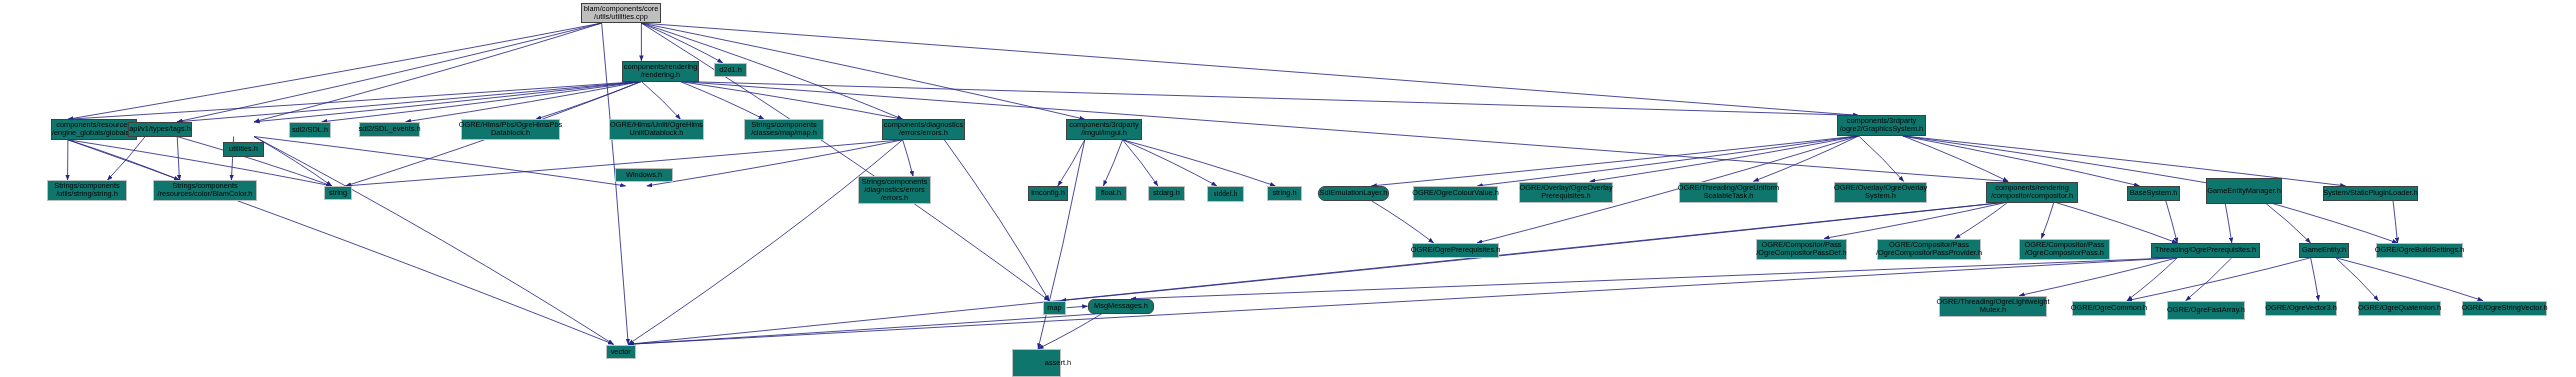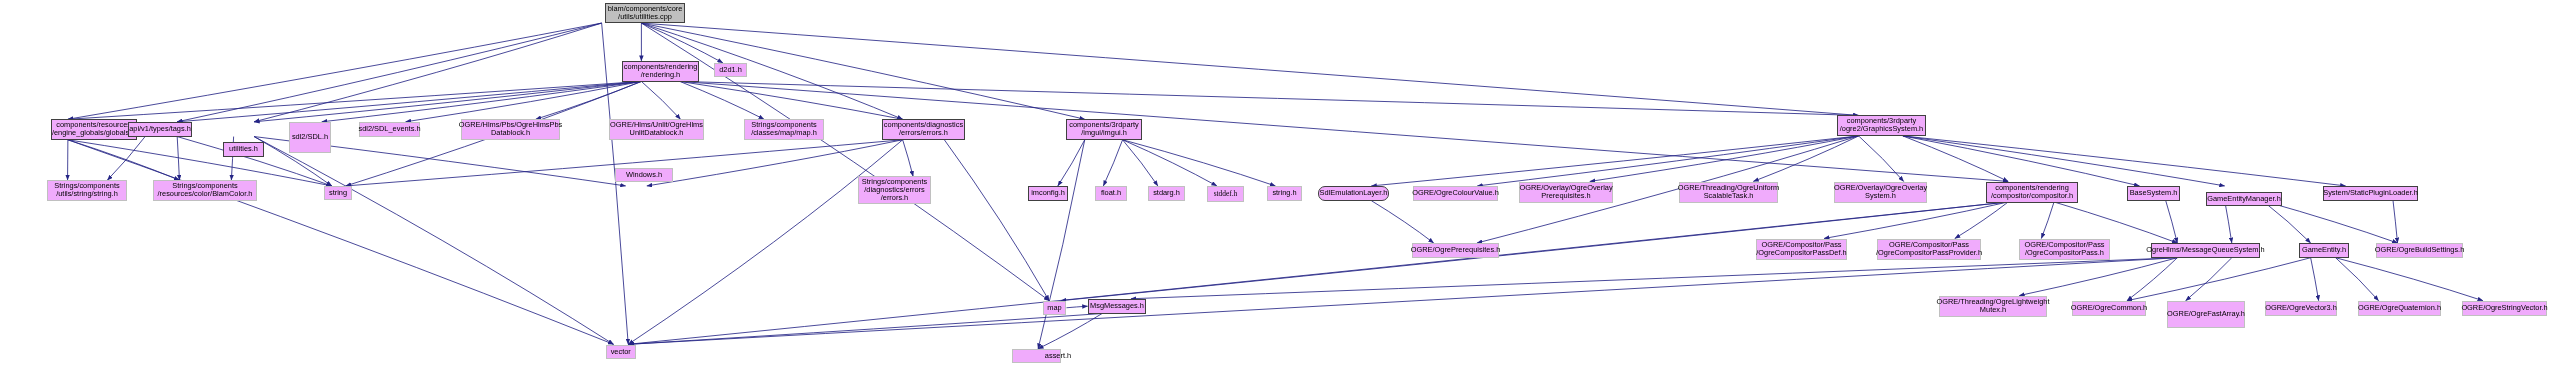--- a/index.html
+++ b/index.html
@@ -1,19 +1,19 @@
 <!DOCTYPE html>
 <html style="font-size:10.3px"><head>
 <meta charset="utf-8">
 <style>
   html,body{margin:0;padding:0;background:#ffffff;}
   #canvas{position:relative;width:2576px;height:377px;background:#ffffff;
           font-family:"Liberation Sans", sans-serif;overflow:hidden;}
   #edges{position:absolute;left:0;top:0;width:2576px;height:377px;}
-  .node{position:absolute;box-sizing:border-box;background:#f0abfc;
+  .node{position:absolute;box-sizing:border-box;background:#0f766e;
         border:0.6px solid #c0c0c0;display:flex;align-items:center;
         justify-content:center;text-align:center;color:#000000;
         font-size:7.4px;line-height:8.3px;white-space:pre-line;padding:0 1.9px;}
   .node.strong{border:1px solid #404040;}
   .node.root{background:#bfbfbf;border:1px solid #404040;}
 </style>
 </head>
 <body>
 
 <div id="canvas">
@@ -95,30 +95,30 @@
       <path d="M3394.5,402 Q2604.5,434 1762.5,466" fill="none" stroke="#252585" stroke-width="1.3" marker-end="url(#ah)"></path>
       <path d="M3394.5,402 Q2212.5,469.5 978.5,537" fill="none" stroke="#252585" stroke-width="1.3" marker-end="url(#ah)"></path>
       <path d="M3602.5,402 Q3609.5,435.5 3615,469" fill="none" stroke="#252585" stroke-width="1.3" marker-end="url(#ah)"></path>
       <path d="M3641.5,402 Q3679.02,435.5 3708.5,469" fill="none" stroke="#252585" stroke-width="1.3" marker-end="url(#ah)"></path>
       <path d="M3641.5,402 Q3770.16,435.5 3871.25,469" fill="none" stroke="#252585" stroke-width="1.3" marker-end="url(#ah)"></path>
       <path d="M3602.5,402 Q3476.44,435.5 3316,469" fill="none" stroke="#252585" stroke-width="1.3" marker-end="url(#ah)"></path>
       <path d="M1662,480 Q1676.52,478.75 1695,477.5" fill="none" stroke="#252585" stroke-width="1.3" marker-end="url(#ah)"></path>
       <path d="M1717.5,489 Q1673.61,516.5 1617.75,544" fill="none" stroke="#252585" stroke-width="1.3" marker-end="url(#ah)"></path>
       <path d="M1717.5,489 Q1374,513 978.5,537" fill="none" stroke="#252585" stroke-width="1.3" marker-end="url(#ah)"></path>
     </svg>
-<div class="node root" style="left: 581px; top: 2.6px; width: 80px; height: 20.5px; margin-left: 24px;">blam/components/core
+<div class="node root" style="left: 581px; top: 2.6px; width: 80px; height: 20.5px;">blam/components/core
 /utils/utilities.cpp</div>
     <div class="node strong" style="left: 622px; top: 61px; width: 77px; height: 20.5px;">components/rendering
 /rendering.h</div>
     <div class="node " style="left: 714px; top: 63px; width: 33px; height: 14px;">d2d1.h</div>
     <div class="node strong" style="left: 2.6px; top: 119px; width: 86px; height: 20.5px; margin-left: 48px;">components/resources
 /engine_globals/globals.h</div>
     <div class="node strong" style="left: 128px; top: 122px; width: 64px; height: 14.8px;">api/v1/types/tags.h</div>
     <div class="node strong" style="left: 223px; top: 122px; width: 41px; height: 14.8px; margin-top: 20px;">utilities.h</div>
-    <div class="node " style="left: 289px; top: 122px; width: 42px; height: 31px;">sdl2/SDL.h</div>
+    <div class="node " style="left: 289px; top: 122px; width: 42px; height: 16px;">sdl2/SDL.h</div>
     <div class="node " style="left: 359px; top: 122px; width: 61px; height: 14.8px;">sdl2/SDL_events.h</div>
     <div class="node " style="left: 461px; top: 119px; width: 99px; height: 20.5px;">OGRE/Hlms/Pbs/OgreHlmsPbs
 Datablock.h</div>
     <div class="node " style="left: 609px; top: 119px; width: 95px; height: 20.5px;">OGRE/Hlms/Unlit/OgreHlms
 UnlitDatablock.h</div>
     <div class="node " style="left: 744px; top: 119px; width: 80px; height: 20.5px;">Strings/components
 /classes/map/map.h</div>
     <div class="node strong" style="left: 882px; top: 119px; width: 83px; height: 20.5px;">components/diagnostics
 /errors/errors.h</div>
     <div class="node strong" style="left: 1066px; top: 119px; width: 76px; height: 20.5px;">components/3rdparty
@@ -143,37 +143,37 @@
     <div class="node " style="left: 1413px; top: 186px; width: 85px; height: 14.8px;">OGRE/OgreColourValue.h</div>
     <div class="node " style="left: 1519px; top: 182px; width: 94px; height: 20.5px;">OGRE/Overlay/OgreOverlay
 Prerequisites.h</div>
     <div class="node " style="left: 1679px; top: 182px; width: 99px; height: 20.5px;">OGRE/Threading/OgreUniform
 ScalableTask.h</div>
     <div class="node " style="left: 1834px; top: 182px; width: 93px; height: 20.5px;">OGRE/Overlay/OgreOverlay
 System.h</div>
     <div class="node strong" style="left: 1986px; top: 182px; width: 92px; height: 20.5px;">components/rendering
 /compositor/compositor.h</div>
     <div class="node strong" style="left: 2127px; top: 186px; width: 53px; height: 14.8px;">BaseSystem.h</div>
-    <div class="node strong" style="left: 2206px; top: 192px; width: 76px; height: 14px;">GameEntityManager.h</div>
+    <div class="node strong" style="left: 2206px; top: 178px; width: 76px; height: 26px;">GameEntityManager.h</div>
     <div class="node strong" style="left: 2323px; top: 186px; width: 95px; height: 14.8px;">System/StaticPluginLoader.h</div>
     <div class="node " style="left: 1412px; top: 243px; width: 87px; height: 14.8px;">OGRE/OgrePrerequisites.h</div>
     <div class="node " style="left: 1756px; top: 239px; width: 91px; height: 20.5px;">OGRE/Compositor/Pass
 /OgreCompositorPassDef.h</div>
     <div class="node " style="left: 1877px; top: 239px; width: 104px; height: 20.5px;">OGRE/Compositor/Pass
 /OgreCompositorPassProvider.h</div>
     <div class="node " style="left: 2019px; top: 239px; width: 91px; height: 20.5px;">OGRE/Compositor/Pass
 /OgreCompositorPass.h</div>
-    <div class="node strong" style="left: 2151px; top: 243px; width: 109px; height: 14.8px;">OgreHlms/MessageQueueSystem.h</div>
+    <div class="node strong" style="left: 2151px; top: 243px; width: 109px; height: 14.8px;">Threading/OgrePrerequisites.h</div>
     <div class="node strong" style="left: 2299px; top: 243px; width: 50px; height: 14.8px;">GameEntity.h</div>
     <div class="node " style="left: 2376px; top: 243px; width: 87px; height: 14.8px;">OGRE/OgreBuildSettings.h</div>
     <div class="node " style="left: 1939px; top: 296px; width: 108px; height: 20.5px;">OGRE/Threading/OgreLightweight
 Mutex.h</div>
     <div class="node " style="left: 2072px; top: 301px; width: 74px; height: 14.8px;">OGRE/OgreCommon.h</div>
-    <div class="node " style="left: 2167px; top: 301px; width: 78px; height: 27px;">OGRE/OgreFastArray.h</div>
+    <div class="node " style="left: 2167px; top: 301px; width: 78px; height: 19px;">OGRE/OgreFastArray.h</div>
     <div class="node " style="left: 2265px; top: 301px; width: 72px; height: 14.8px;">OGRE/OgreVector3.h</div>
     <div class="node " style="left: 2358px; top: 301px; width: 83px; height: 14.8px;">OGRE/OgreQuaternion.h</div>
     <div class="node " style="left: 2462px; top: 301px; width: 85px; height: 14.8px;">OGRE/OgreStringVector.h</div>
     <div class="node " style="left: 1043px; top: 301px; width: 23px; height: 14px;">map</div>
-    <div class="node strong" style="left: 1088px; top: 299px; width: 58px; height: 14.8px;">MsgMessages.h</div>
+    <div class="node strong" style="left: 1088px; top: 299px; width: 66px; height: 14.8px; border-radius: 6px;">MsgMessages.h</div>
     <div class="node " style="left: 606px; top: 345px; width: 29.5px; height: 14px;">vector</div>
-    <div class="node " style="left: 1012px; top: 349px; width: 34px; height: 14px; padding-left: 45px;">assert.h</div>
+    <div class="node " style="left: 1012px; top: 349px; width: 34px; height: 28px; padding-left: 45px;">assert.h</div>
   </div>
 
 
 </body></html>

